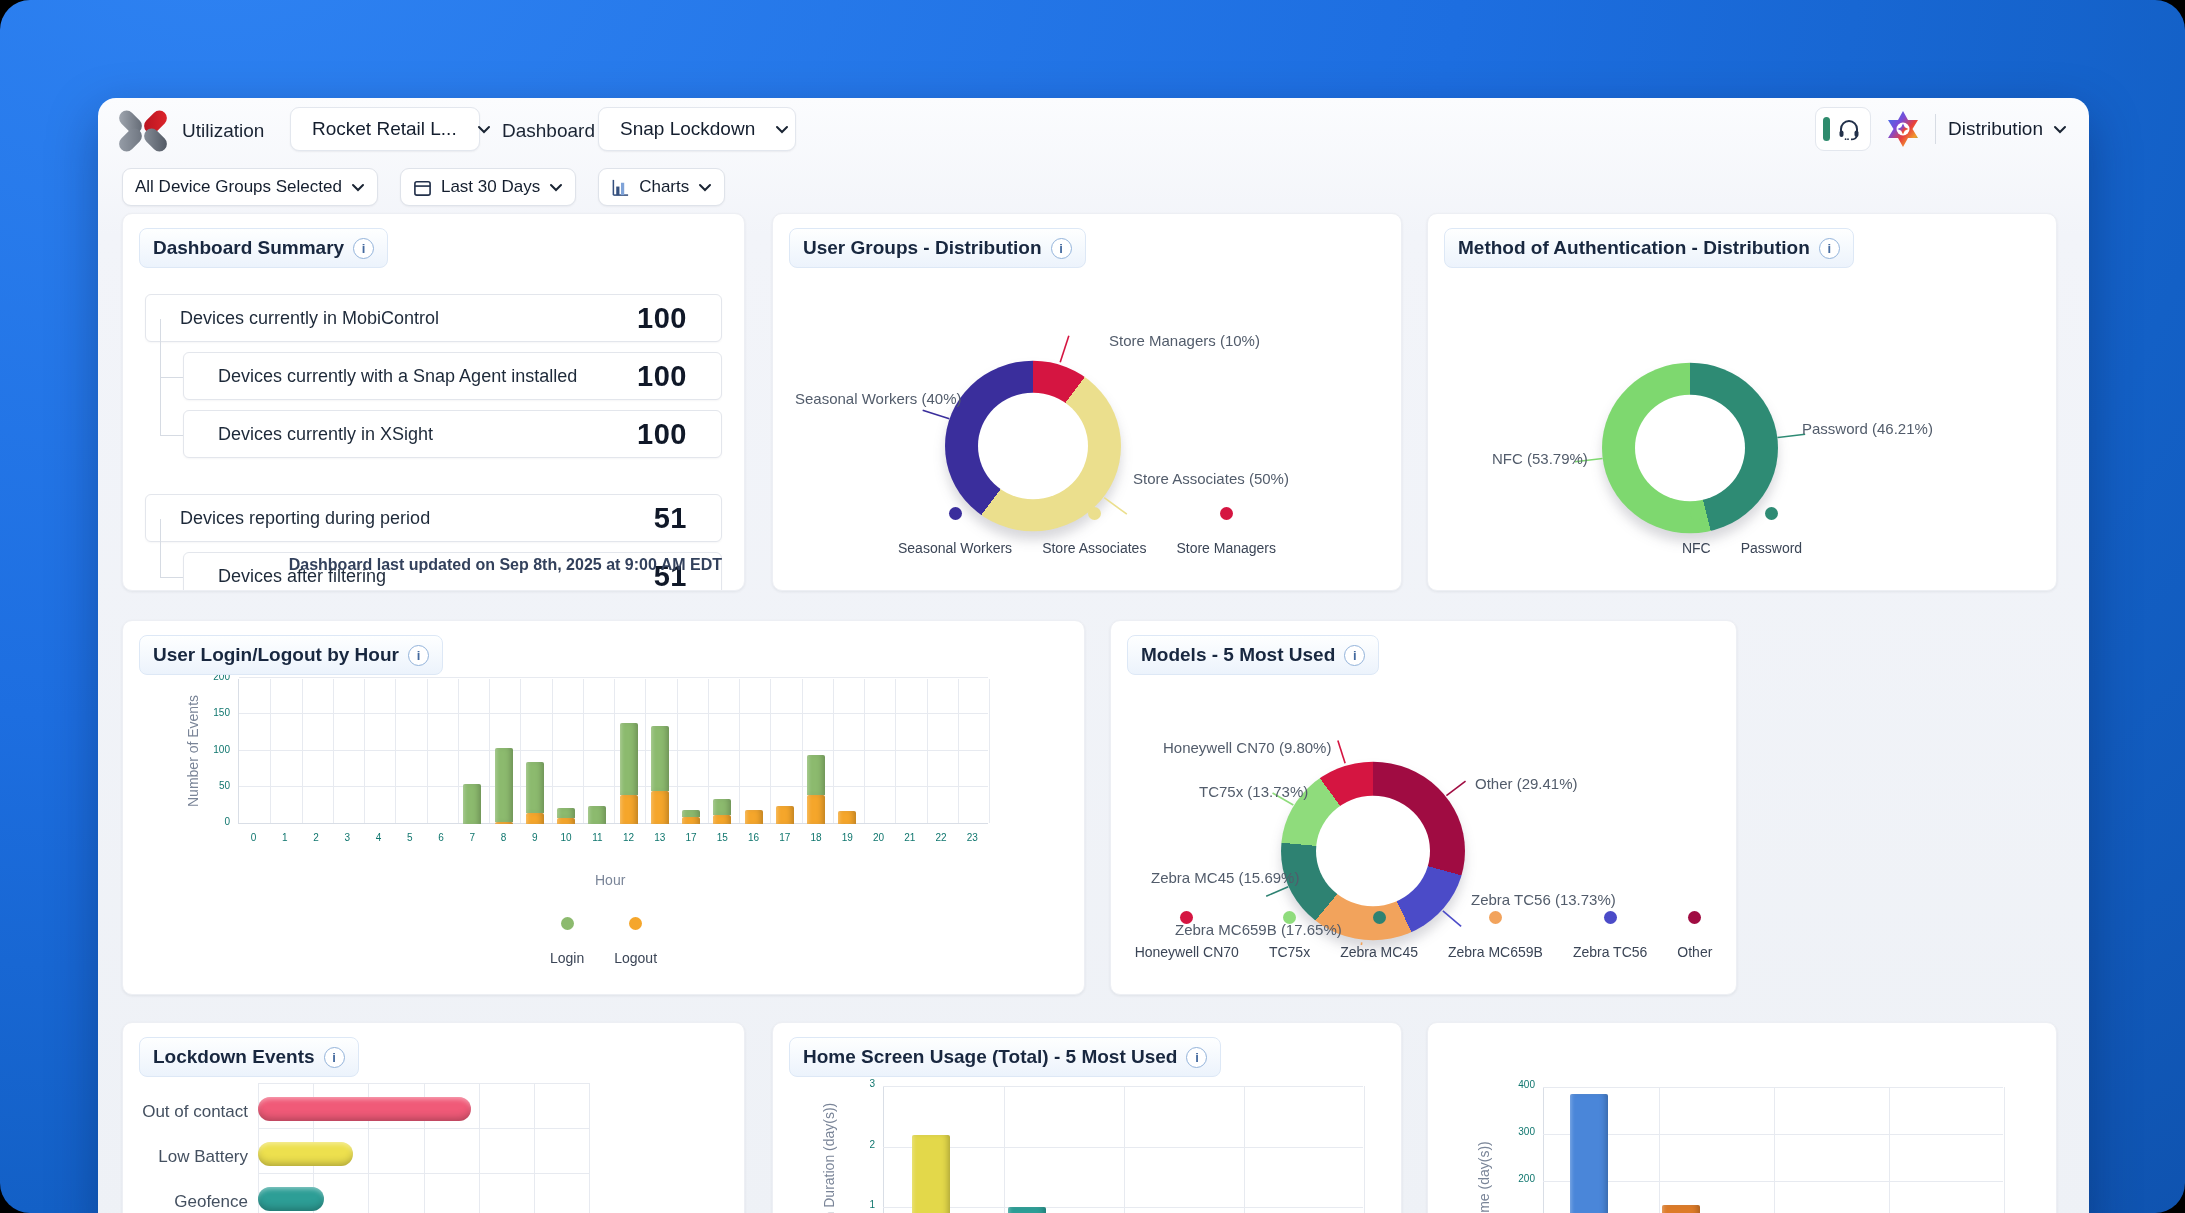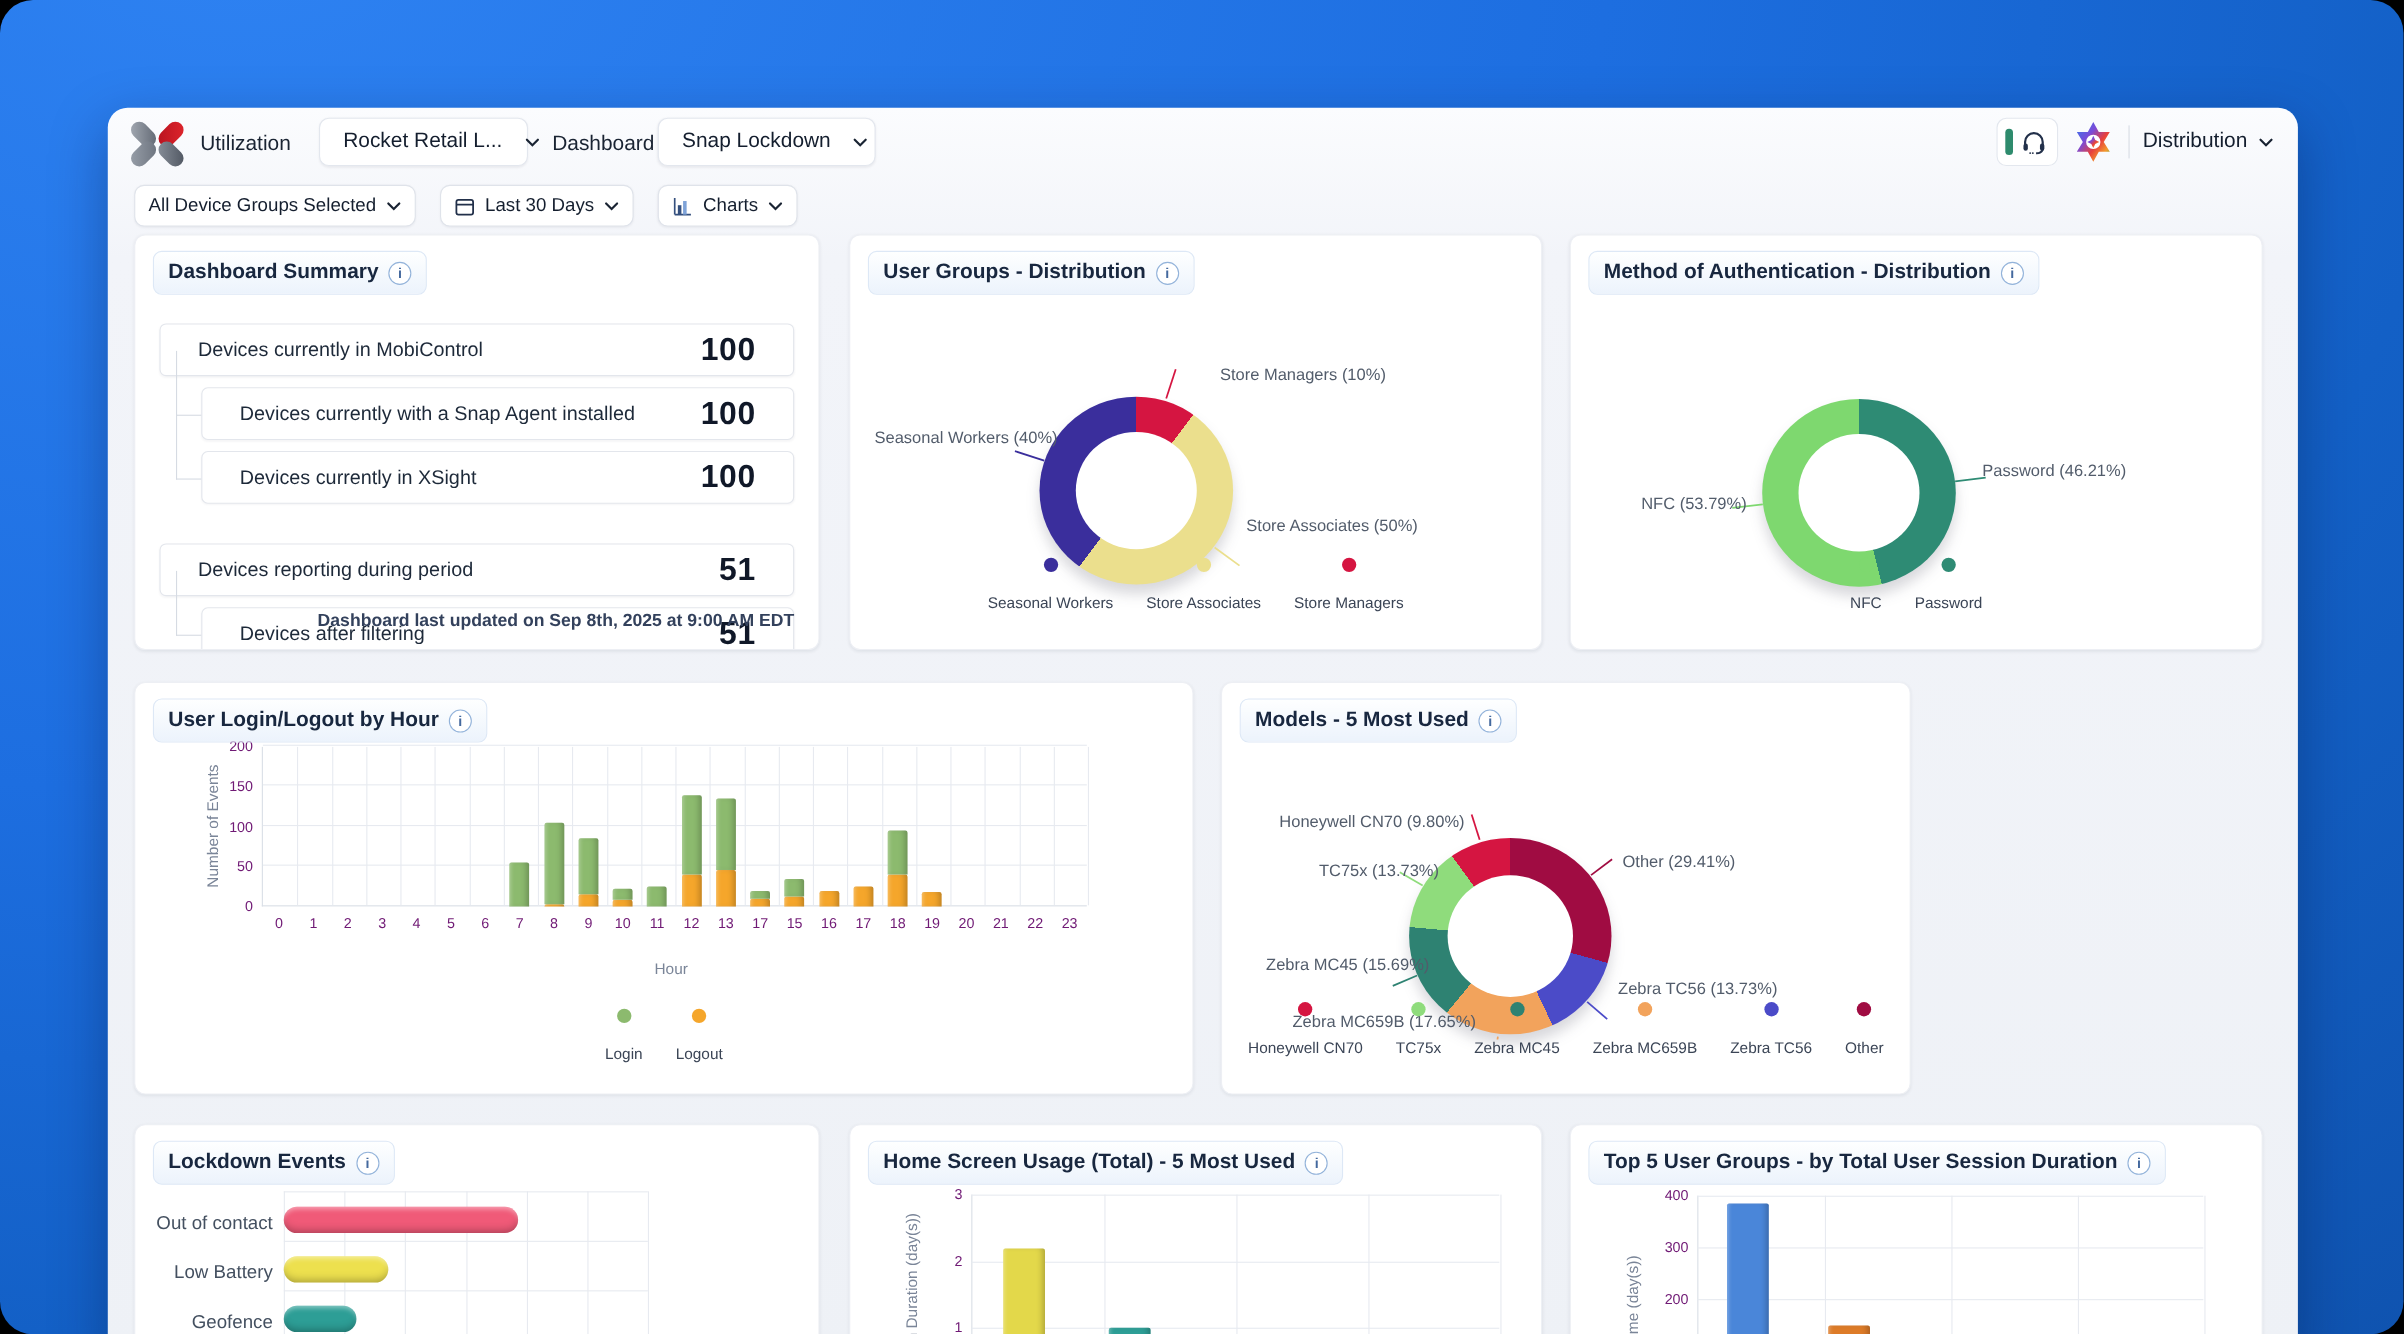--- a/index.html
+++ b/index.html
@@ -78,21 +78,21 @@
   .legend-item { display:flex; align-items:center; gap:20px; cursor:pointer;flex-direction:column; }
   .legend-dot { width:13px; height:13px; border-radius:50%; }
   .legend-label { font-size:14px; color:#3b4556; }
   .donut { position:absolute; border-radius:50%; transform:scaleY(.97);
     filter:drop-shadow(0 9px 6px rgba(40,40,60,.18)); cursor:pointer; }
   .hole { position:absolute; background:#fff; border-radius:50%; }
   .slice-label { position:absolute; font-size:15px; color:#525c6b; white-space:nowrap; }
   .lines { position:absolute; left:0; top:0; pointer-events:none; }
   .gridline-h { position:absolute; height:1px; background:#e7eaf0; }
   .gridline-v { position:absolute; width:1px; background:#e7eaf0; }
-  .tick { position:absolute; font-size:13px; color:#701a75; }
+  .tick { position:absolute; font-size:10px; color:#0f766e; }
   .tick.num { text-align:right; }
   .axis-label { position:absolute; font-size:14px; color:#7a8598; white-space:nowrap; }
   .rot { transform:rotate(-90deg); transform-origin:left top; }
   .bar { position:absolute; cursor:pointer; }
   .vbar { border-radius:2px 2px 0 0; box-shadow:inset -5px 0 6px -3px rgba(0,0,0,.25), inset 3px 0 4px -2px rgba(255,255,255,.35); }
   .hbar { border-radius:13px; box-shadow:inset 0 -6px 8px -4px rgba(0,0,0,.3), inset 0 4px 5px -2px rgba(255,255,255,.45); }
   .hcat { position:absolute; font-size:17px; color:#44506033; color:#445060; text-align:right; }
 </style>
 </head>
 <body>
@@ -499,24 +499,20 @@
         <div class="tick num" style="left: 60px; width: 42px; top: 115.667px;">2</div>
         <div class="gridline-h" style="left: 110px; width: 480px; top: 63px;"></div>
         <div class="tick num" style="left: 60px; width: 42px; top: 55px;">3</div>
         <div class="bar vbar" style="left: 139px; width: 38px; top: 111.533px; height: 133.467px; background: rgb(227, 216, 74);"></div>
         <div class="bar vbar" style="left: 235px; width: 38px; top: 184.333px; height: 60.6667px; background: rgb(45, 158, 150);"></div>
         <div class="axis-label rot" style="left: 48px; top: 233.2px;">Screen Duration (day(s))</div>
       </div>
   </div>
 
   <div class="card c-top5">
-    <div class="card-title">
-      <span>Top 5 User Groups - by Total User Session Duration</span>
-      <span class="info"></span>
-    </div>
     <div class="chart-body">
         <div style="position: absolute; left: 115px; top: 64px; width: 460px; height: 188px; border-left: 1px solid rgb(217, 222, 230);">
           <div class="gridline-v" style="top: 0px; bottom: -311px; height: 311px; left: 115px;"></div>
           <div class="gridline-v" style="top: 0px; bottom: -311px; height: 311px; left: 230px;"></div>
           <div class="gridline-v" style="top: 0px; bottom: -311px; height: 311px; left: 345px;"></div>
           <div class="gridline-v" style="top: 0px; bottom: -311px; height: 311px; left: 460px;"></div>
         </div>
         <div class="gridline-h" style="left: 115px; width: 460px; top: 158px;"></div>
         <div class="tick num" style="left: 65px; width: 42px; top: 150px;">200</div>
         <div class="gridline-h" style="left: 115px; width: 460px; top: 111px;"></div>

